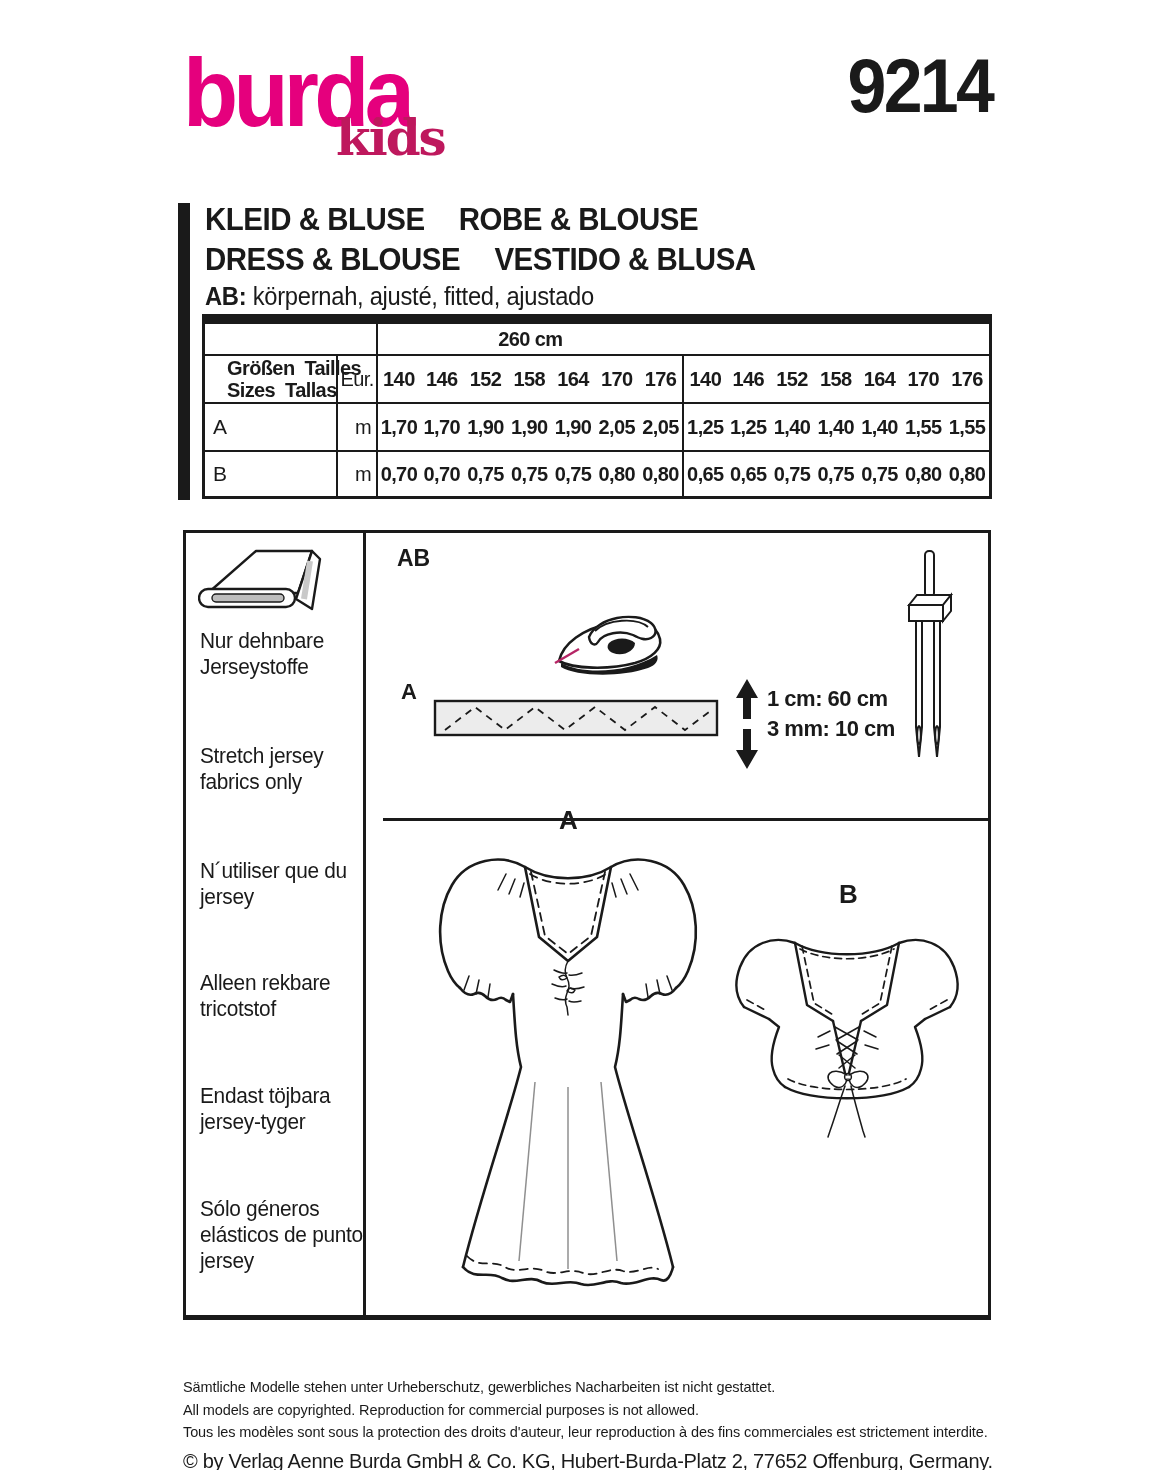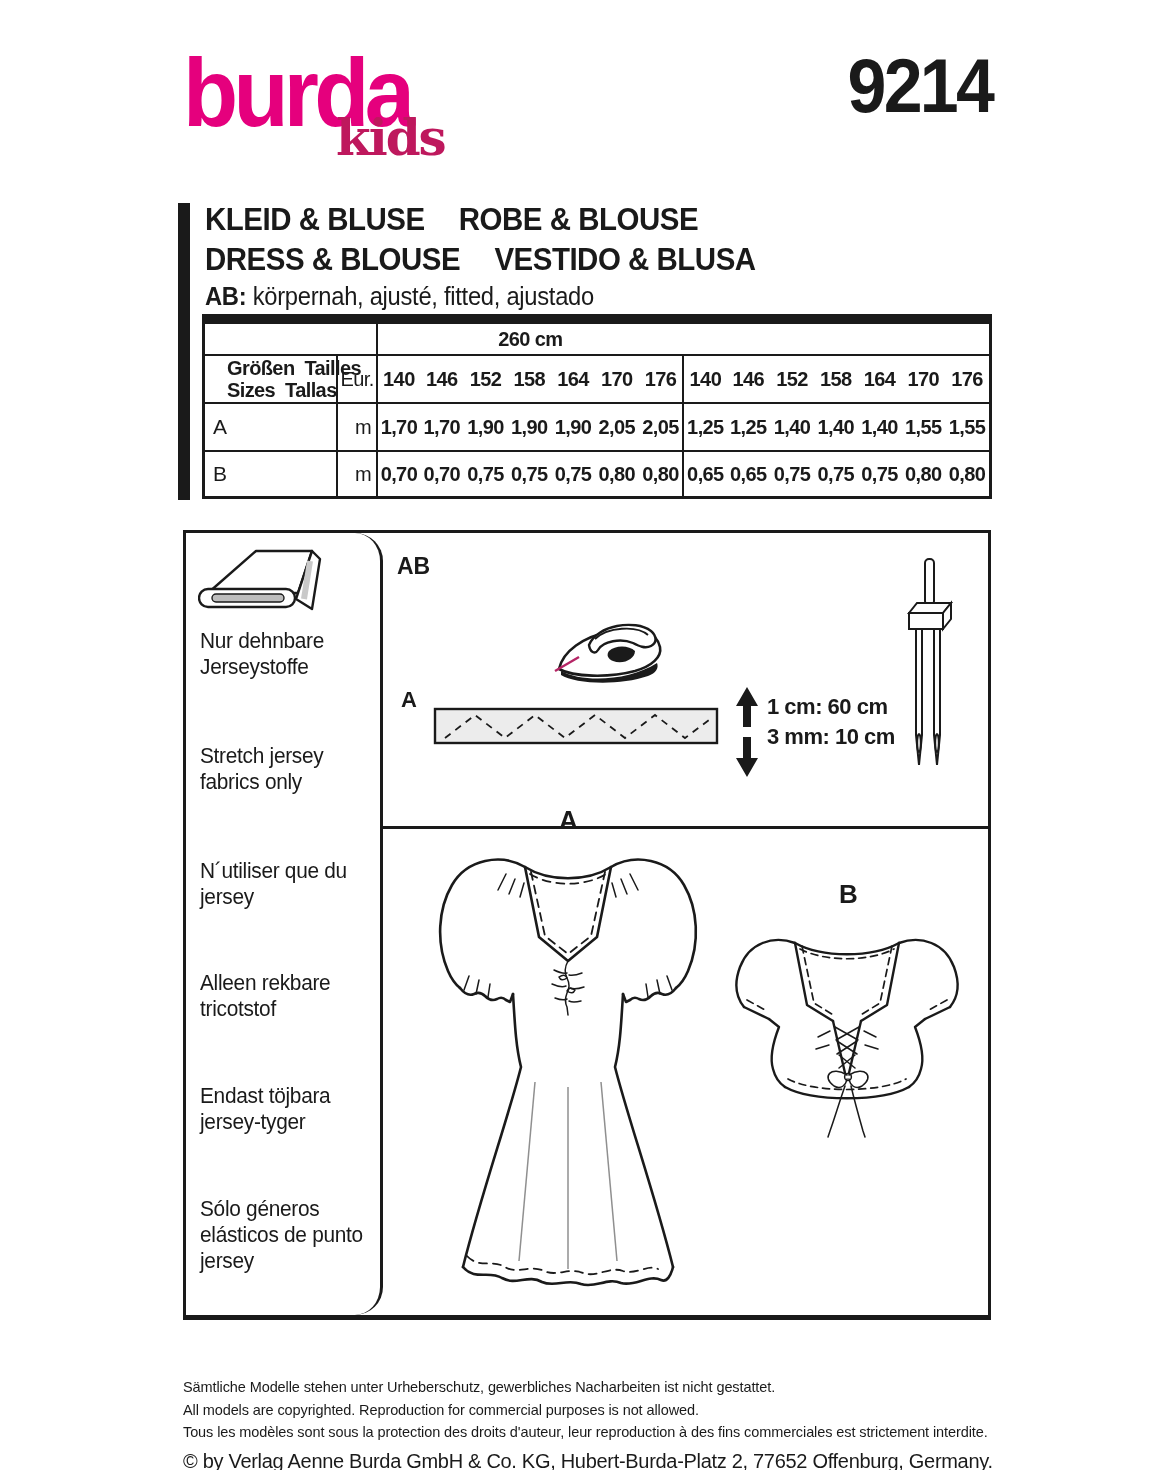--- a/index.html
+++ b/index.html
@@ -32,26 +32,26 @@
   .c-blank{grid-column:1/3;}
   .c-g{grid-column:span 7;}
   .c-label{grid-column:1/2;justify-content:flex-start;padding-left:22px;font-weight:bold;
            white-space:pre;line-height:1.12;font-size:20px;text-align:left;display:flex;}
   .c-eur{grid-column:2/3;font-weight:normal;}
   .c-unit{grid-column:2/3;font-weight:normal;justify-content:flex-end;padding-right:5px;}
   .c-ab{grid-column:1/2;justify-content:flex-start;padding-left:8px;font-weight:normal;font-size:21px;}
   
   .main-box{position:absolute;left:183px;top:530px;width:808px;height:790px;box-sizing:border-box;
             border:3px solid #1a1a1a;border-bottom-width:5px;}
-  .sidebar{position:absolute;left:0;top:0;width:197px;height:100%;box-sizing:border-box;
-           border-right:3px solid #1a1a1a;border-radius:28px;}
+  .sidebar{position:absolute;left:0;top:0;width:180px;height:100%;box-sizing:border-box;
+           border-right:3px solid #1a1a1a;}
   .side-note{position:absolute;left:14px;width:170px;font-size:21.5px;line-height:1.22;
              letter-spacing:-0.3px;transform:scaleX(.97);transform-origin:left;}
   .right-area{position:absolute;left:197px;top:0;width:608px;height:100%;}
-  .interf{position:absolute;left:0;top:8px;width:100%;height:288px;box-sizing:border-box;
+  .interf{position:absolute;left:0;top:0;width:100%;height:288px;box-sizing:border-box;
           border-bottom:3px solid #1a1a1a;}
   .ab-label{position:absolute;left:14px;top:12px;font-size:23px;font-weight:bold;}
   .interf-text{position:absolute;left:48px;top:12px;width:310px;font-size:21.5px;line-height:1.3;
                letter-spacing:-0.3px;}
   .interf-text span{display:block;}
   .a-label{position:absolute;left:18px;top:146px;font-size:22px;font-weight:bold;}
   .measure{position:absolute;left:384px;font-size:22px;font-weight:bold;letter-spacing:-0.5px;white-space:nowrap;}
   .m1{top:153px;} .m2{top:183px;}
   
   .draw-panel{position:absolute;left:0;top:250px;width:100%;height:537px;}

